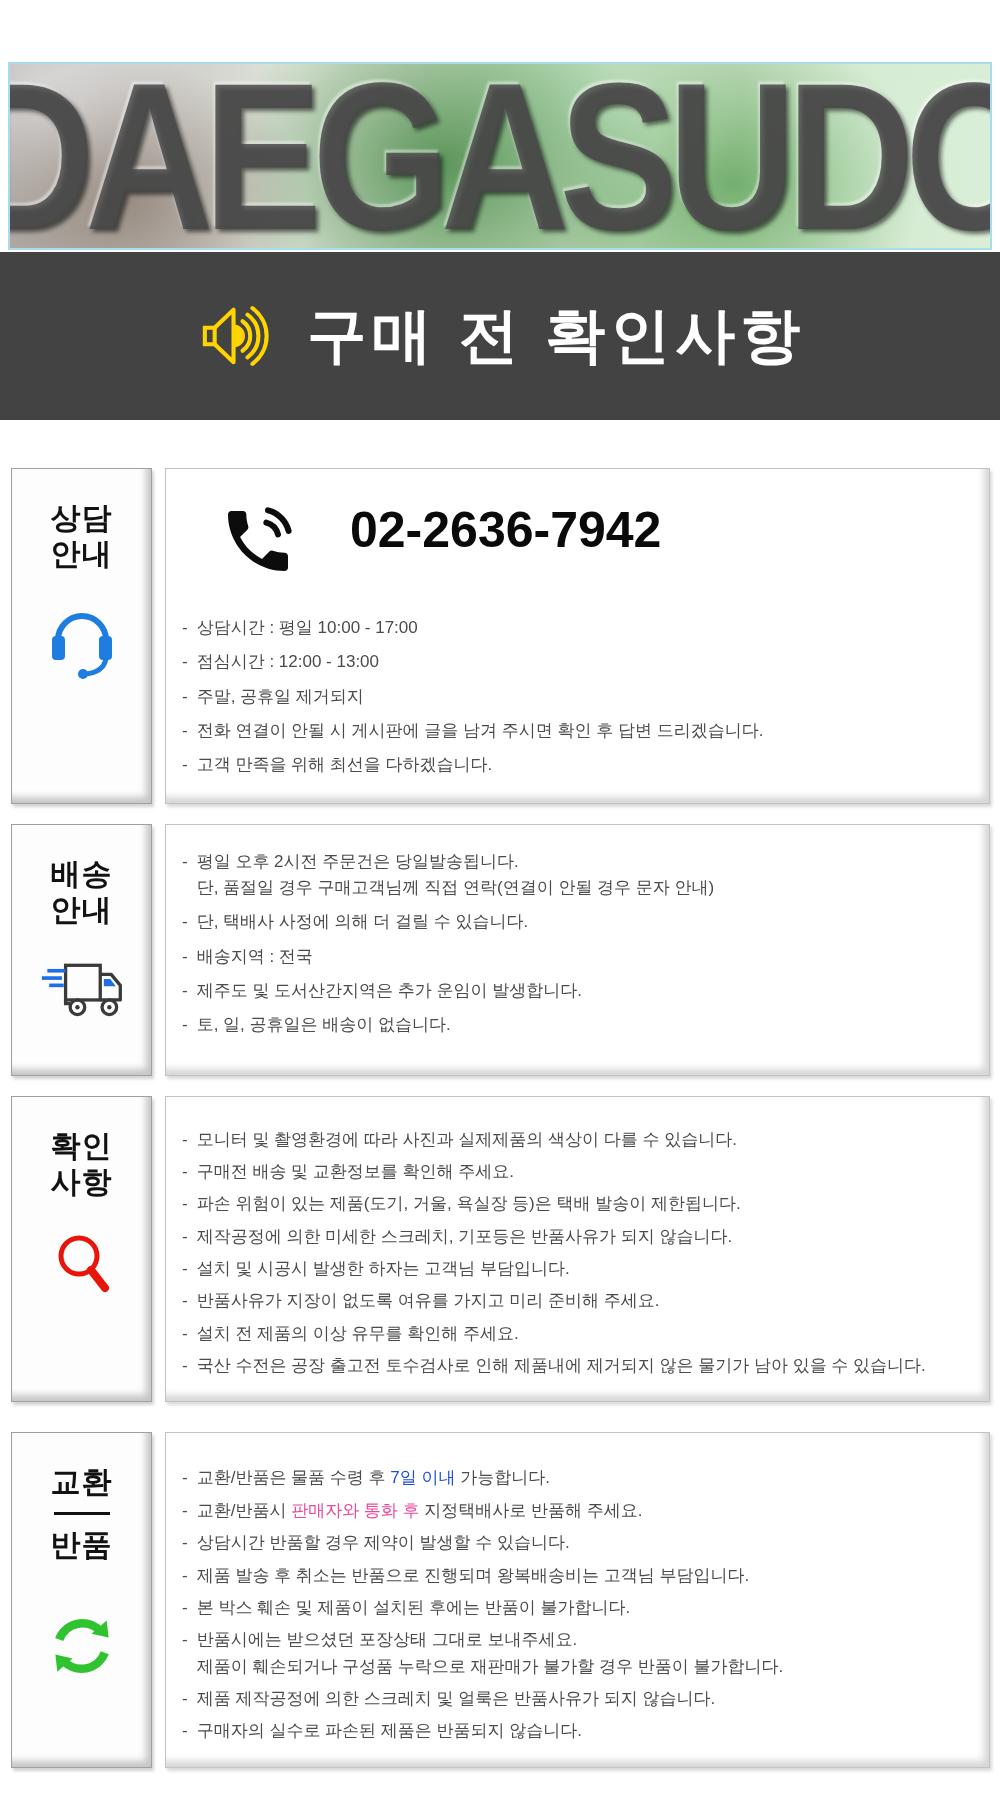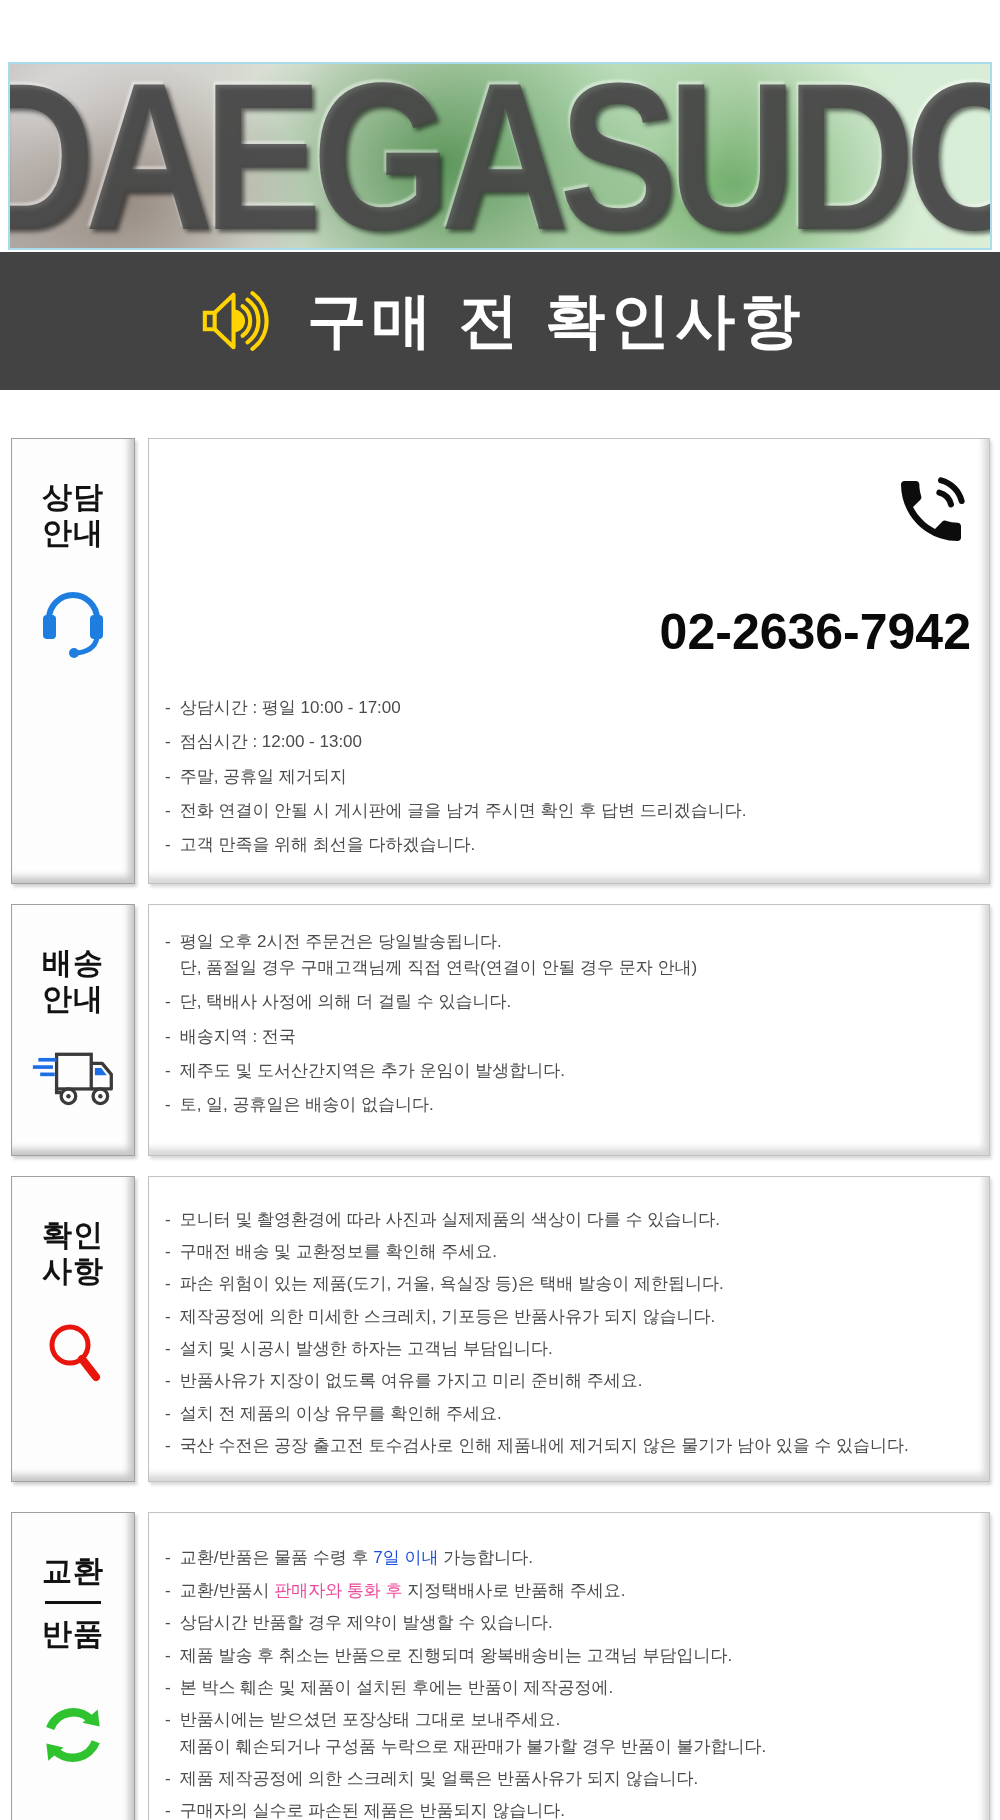--- a/index.html
+++ b/index.html
@@ -24,55 +24,55 @@
   }
   .banner-text {
     position:absolute; left:50%; top:50%;
     transform:translate(-50%,-50%) scaleY(1.18);
     font-size:178px; font-weight:bold; letter-spacing:-10px; white-space:nowrap;
     color:rgba(72,72,72,0.82);
     text-shadow:3px 3px 4px rgba(15,15,15,0.6), -2px -2px 2px rgba(255,255,255,0.45);
   }
   
   .title-bar {
-    height:138px; background:#434343; margin-top:2px;
+    height:168px; background:#434343; margin-top:2px;
     display:flex; align-items:center; justify-content:center; gap:30px;
   }
   .title-bar .title-text {
     color:#ffffff; font-size:60px; font-weight:bold; letter-spacing:5px;
   }
   
   .sections { margin-top:48px; }
   .section { display:flex; align-items:stretch; margin:0 10px 20px 11px; gap:13px; }
   .section.s4 { margin-top:30px; }
   .side-box {
-    width:124px; flex-shrink:0; background:#fdfdfd;
+    width:141px; flex-shrink:0; background:#fdfdfd;
     border:1px solid #a0a0a0;
     box-shadow:inset -5px -6px 7px rgba(0,0,0,0.22), 2px 3px 3px rgba(0,0,0,0.18);
-    display:flex; flex-direction:column; align-items:center; padding-top:40px;
+    display:flex; flex-direction:column; align-items:center; padding-top:31px;
   }
   .side-title {
     font-size:30px; font-weight:bold; color:#121212;
     line-height:1.2; text-align:center; letter-spacing:1px;
   }
   .side-divider { width:56px; height:3px; background:#111; margin:12px 0; }
   .side-icon { margin-top:30px; }
   .side-box.returns .side-icon { margin-top:44px; }
   .content-box {
     flex:1; background:#ffffff;
     border:1px solid #c2c2c2;
     box-shadow:inset -5px -6px 7px rgba(0,0,0,0.16), 2px 3px 3px rgba(0,0,0,0.15);
     padding:24px 18px 16px 16px;
   }
   .content-box.s1 { min-height:330px; padding-top:26px; }
   .content-box.s2 { min-height:252px; }
   .content-box.s3 { min-height:276px; padding-top:30px; }
   .content-box.s4 { min-height:300px; padding-top:32px; }
   
-  .phone-row { display:flex; align-items:flex-end; gap:52px; margin:6px 0 34px 36px;flex-direction:column; }
+  .phone-row { display:flex; align-items:flex-start; gap:52px; margin:6px 0 34px 36px; }
   .phone-number { font-size:50px; font-weight:bold; color:#0a0a0a; letter-spacing:0px; }
   
   .bullets { color:#4b4b4b; font-size:17px; }
   .bullet { display:flex; margin-bottom:8px; }
   .s3 .bullet { margin-bottom:6px; }
   .s4 .bullet { margin-bottom:6px; }
   .bullet .dash { margin-right:9px; line-height:1.55; }
   .bullet-body { line-height:1.55; }
   .line.cont { }
   svg { display:block; }
@@ -328,21 +328,21 @@
           </div>
           <div class="bullet">
             <span class="dash">-</span>
             <div class="bullet-body">
               <div class="line"><span>제품 발송 후 취소는 반품으로 진행되며 왕복배송비는 고객님 부담입니다.</span></div>
             </div>
           </div>
           <div class="bullet">
             <span class="dash">-</span>
             <div class="bullet-body">
-              <div class="line"><span>본 박스 훼손 및 제품이 설치된 후에는 반품이 제작공정에.</span></div>
+              <div class="line"><span>본 박스 훼손 및 제품이 설치된 후에는 반품이 불가합니다.</span></div>
             </div>
           </div>
           <div class="bullet">
             <span class="dash">-</span>
             <div class="bullet-body">
               <div class="line"><span>반품시에는 받으셨던 포장상태 그대로 보내주세요.</span></div>
               <div class="line cont">제품이 훼손되거나 구성품 누락으로 재판매가 불가할 경우 반품이 불가합니다.</div>
             </div>
           </div>
           <div class="bullet">

